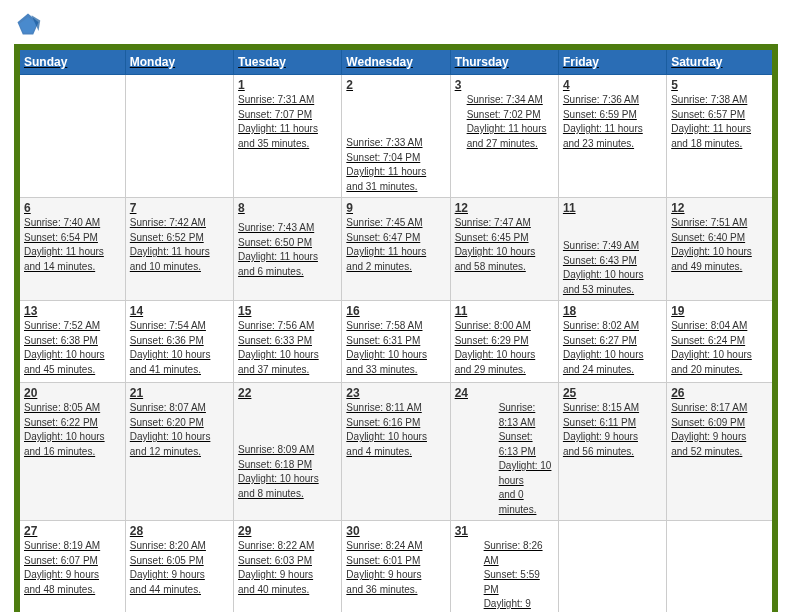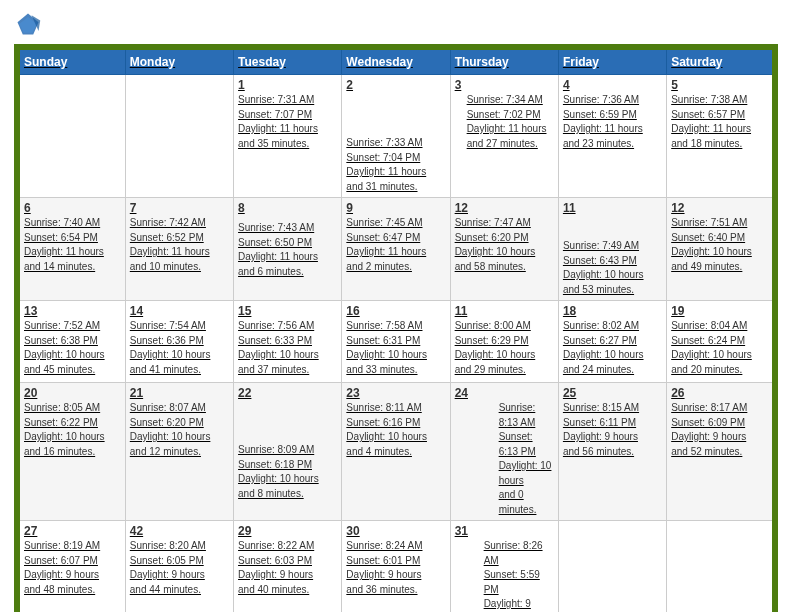--- a/index.html
+++ b/index.html
@@ -206,21 +206,21 @@
           <td>
             <span class="day-num">9</span>
             <div class="day-info" style="white-space: pre-line;">Sunrise: 7:45 AM
 Sunset: 6:47 PM
 Daylight: 11 hours
 and 2 minutes.</div>
           </td>
           <td>
             <span class="day-num">12</span>
             <div class="day-info" style="white-space: pre-line;">Sunrise: 7:47 AM
-Sunset: 6:20 PM
+Sunset: 6:45 PM
 Daylight: 10 hours
 and 58 minutes.</div>
           </td>
           <td>
             <span class="day-num">11</span>
             <div class="day-info" style="white-space: pre-line; margin-top: 24px;">Sunrise: 7:49 AM
 Sunset: 6:43 PM
 Daylight: 10 hours
 and 53 minutes.</div>
           </td>
@@ -336,21 +336,21 @@
         </tr>
         <tr class="row-white">
           <td>
             <span class="day-num">27</span>
             <div class="day-info" style="white-space: pre-line;">Sunrise: 8:19 AM
 Sunset: 6:07 PM
 Daylight: 9 hours
 and 48 minutes.</div>
           </td>
           <td>
-            <span class="day-num">42</span>
+            <span class="day-num">28</span>
             <div class="day-info" style="white-space: pre-line;">Sunrise: 8:20 AM
 Sunset: 6:05 PM
 Daylight: 9 hours
 and 44 minutes.</div>
           </td>
           <td>
             <span class="day-num">29</span>
             <div class="day-info" style="white-space: pre-line;">Sunrise: 8:22 AM
 Sunset: 6:03 PM
 Daylight: 9 hours

